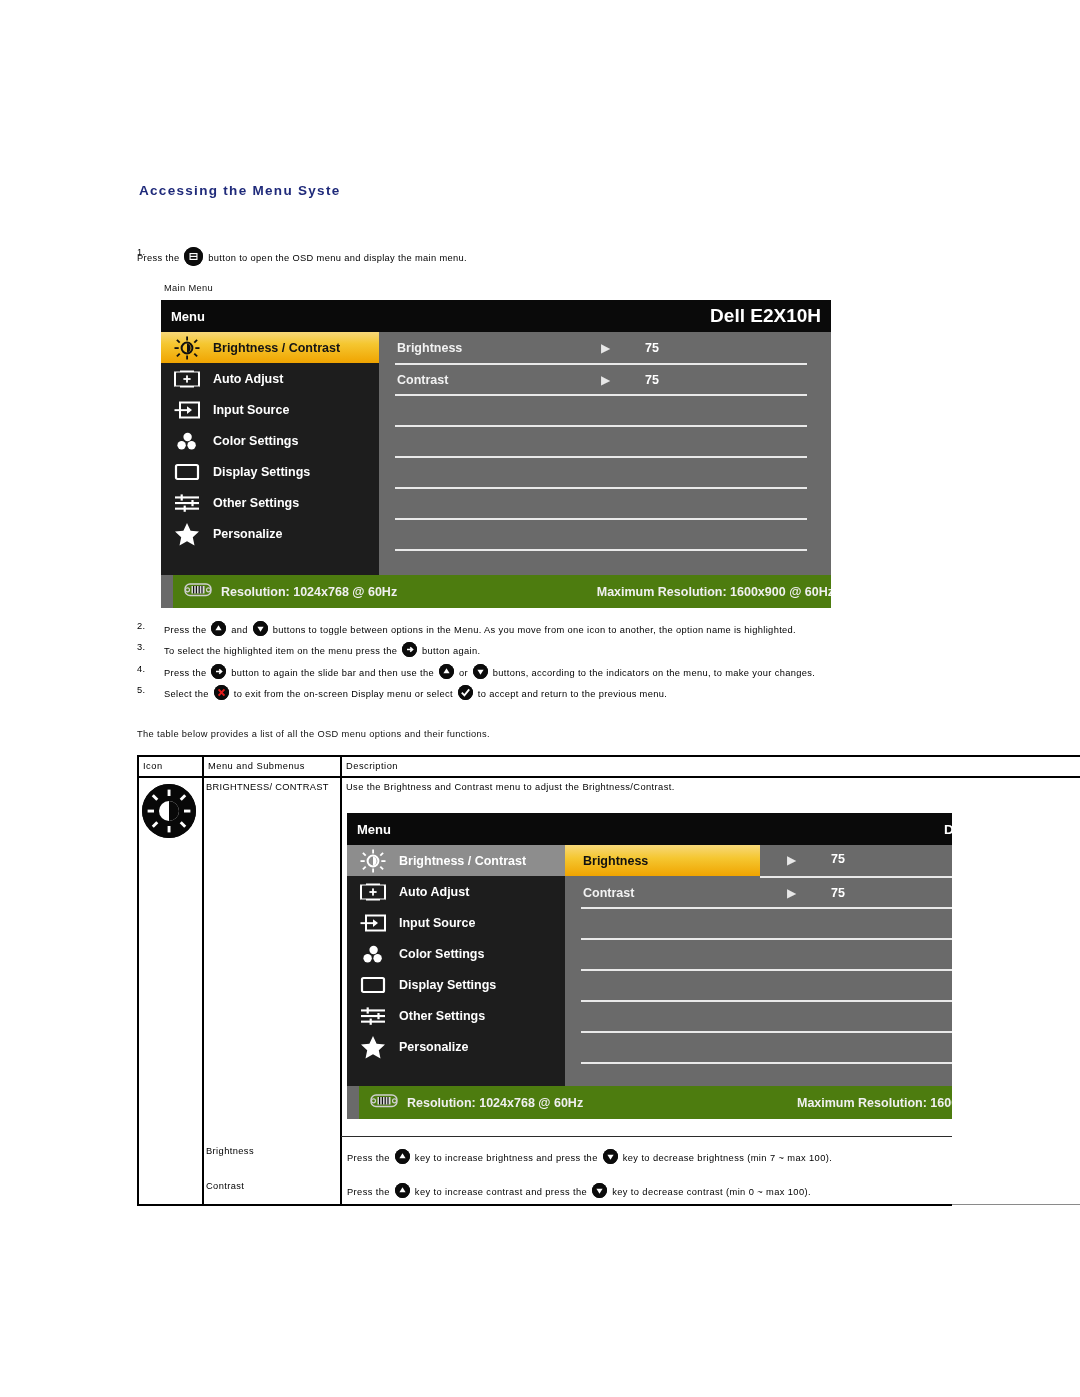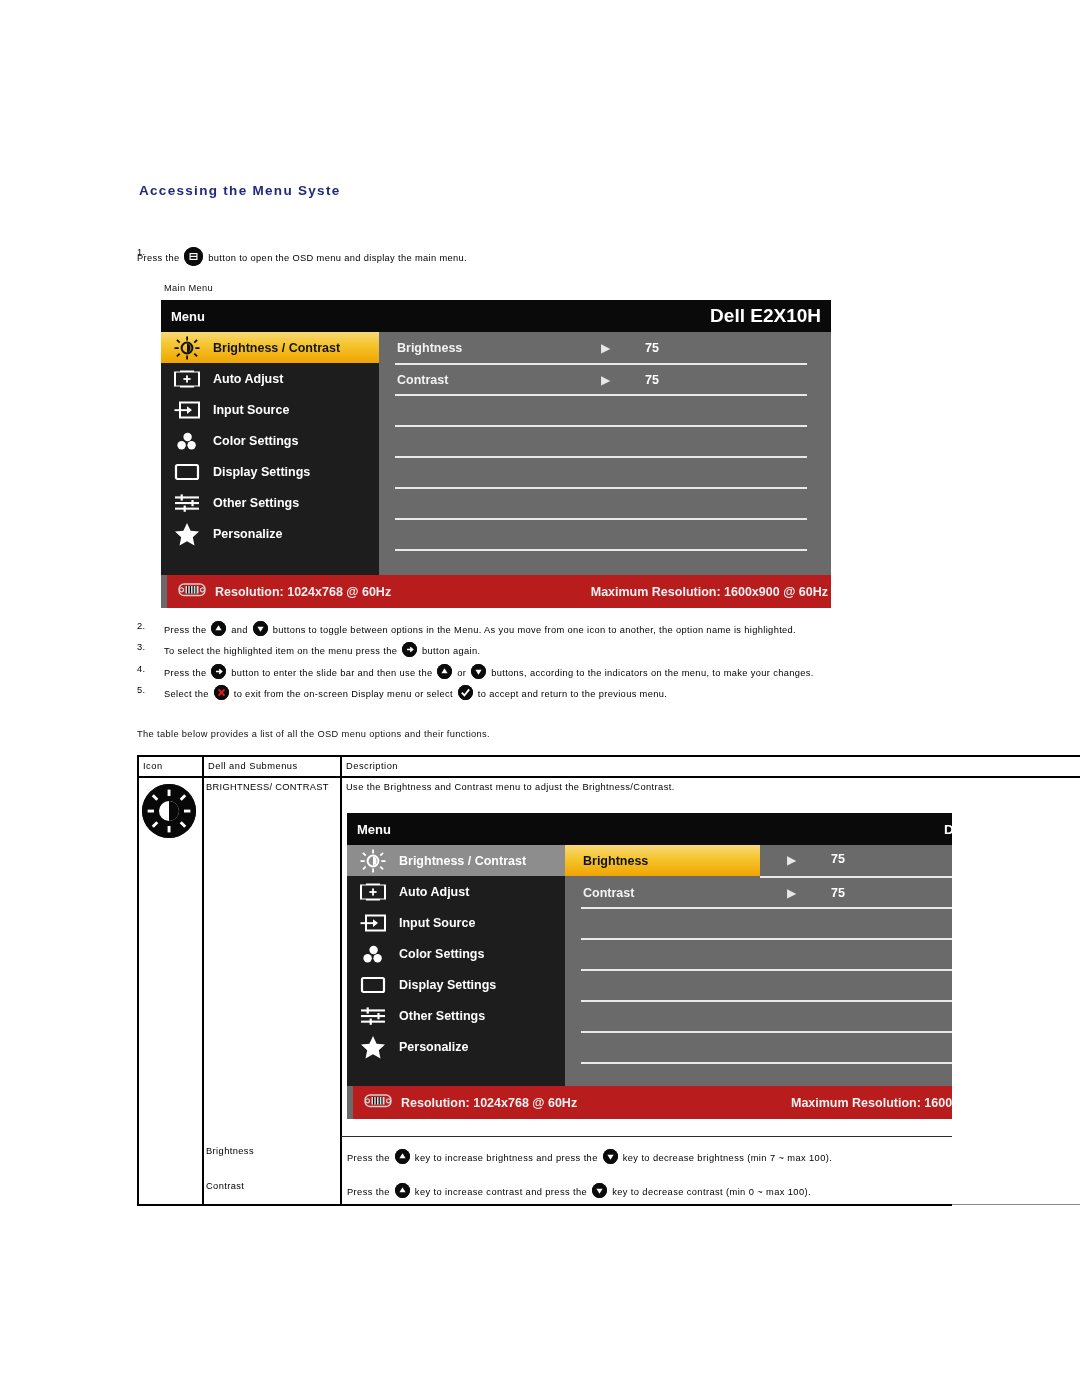--- a/index.html
+++ b/index.html
@@ -58,22 +58,22 @@
   }
   .osd .title-right {
     position: absolute; right: 10px; top: 50%; transform: translateY(-50%);
     font-weight: bold; color: #fff;
   }
   .osd .leftcol {
     position: absolute; left: 0; background: #1d1d1d;
   }
   .osd .rightcol { position: absolute; }
   .osd .footer {
-    position: absolute; left: 6px; bottom: 0; width: 100%;
-    background: #b91c1c; color: #f0f0f0;
+    position: absolute; left: 12px; bottom: 0; width: 100%;
+    background: #4d7c0f; color: #f0f0f0;
   }
   .osd .footer .res {
     position: absolute; top: 50%; transform: translateY(-50%);
     font-weight: bold; white-space: nowrap;
   }
   .osd .footer .maxres {
     position: absolute; top: 50%; transform: translateY(-50%);
     font-weight: bold; white-space: nowrap; right: 9px;
   }
   .mitem {
@@ -314,21 +314,21 @@
   <div class="step" style="left:137px; top:664px;">
     <span class="num" style="left:0; top:0;">4.</span>
     <span class="body" style="margin-left:27px;">
       <span>Press the</span>
       <span class="key">
         <svg width="15" height="15" viewBox="0 0 15 15">
             <circle cx="7.5" cy="7.5" r="7.5" fill="#0b0b0b"></circle>
             <path d="M5 7.5 h5 M8.2 5.4 L10.6 7.5 L8.2 9.6" stroke="#fff" stroke-width="1.5" fill="none"></path>
           </svg>
       </span>
-      <span>button to enter the slide bar and then use the</span>
+      <span>button to again the slide bar and then use the</span>
       <span class="key">
         <svg width="15" height="15" viewBox="0 0 15 15">
             <circle cx="7.5" cy="7.5" r="7.5" fill="#0b0b0b"></circle>
             <path d="M7.5 4.2 L10.6 9.2 H4.4 Z" fill="#fff"></path>
           </svg>
       </span>
       <span>or</span>
       <span class="key">
         <svg width="15" height="15" viewBox="0 0 15 15">
             <circle cx="7.5" cy="7.5" r="7.5" fill="#0b0b0b"></circle>
@@ -367,21 +367,21 @@
     <div class="tline" style="left:137px; top:755px; width:943px; height:1.6px;"></div>
     <div class="tline" style="left:137px; top:776px; width:943px; height:1.6px;"></div>
     <div class="tline" style="left:137px; top:1204px; width:815px; height:1.6px;"></div>
     <div class="tline gray" style="left:952px; top:1204px; width:128px; height:1.2px;"></div>
 
     <div class="tline" style="left:137px; top:755px; width:1.5px; height:450px;"></div>
     <div class="tline" style="left:202px; top:755px; width:1.5px; height:450px;"></div>
     <div class="tline" style="left:340px; top:755px; width:1.5px; height:450px;"></div>
 
     <div class="cellhdr" style="left:143px; top:761px;">Icon</div>
-    <div class="cellhdr" style="left:208px; top:761px;">Dell and Submenus</div>
+    <div class="cellhdr" style="left:208px; top:761px;">Menu and Submenus</div>
     <div class="cellhdr" style="left:346px; top:761px;">Description</div>
 
     <div class="bicon" style="left:142px; top:784px;">
       <svg width="54" height="54" viewBox="0 0 54 54">
         <circle cx="27" cy="27" r="27" fill="#080808"></circle>
         <circle cx="27" cy="27" r="10" fill="#fff"></circle>
         <path d="M27 17 A10 10 0 0 1 27 37 Z" fill="#080808"></path>
         <g fill="#fff">
           <rect x="25.6" y="5.6" width="2.9" height="6.4"></rect>
           <rect x="25.6" y="42" width="2.9" height="6.4"></rect>

